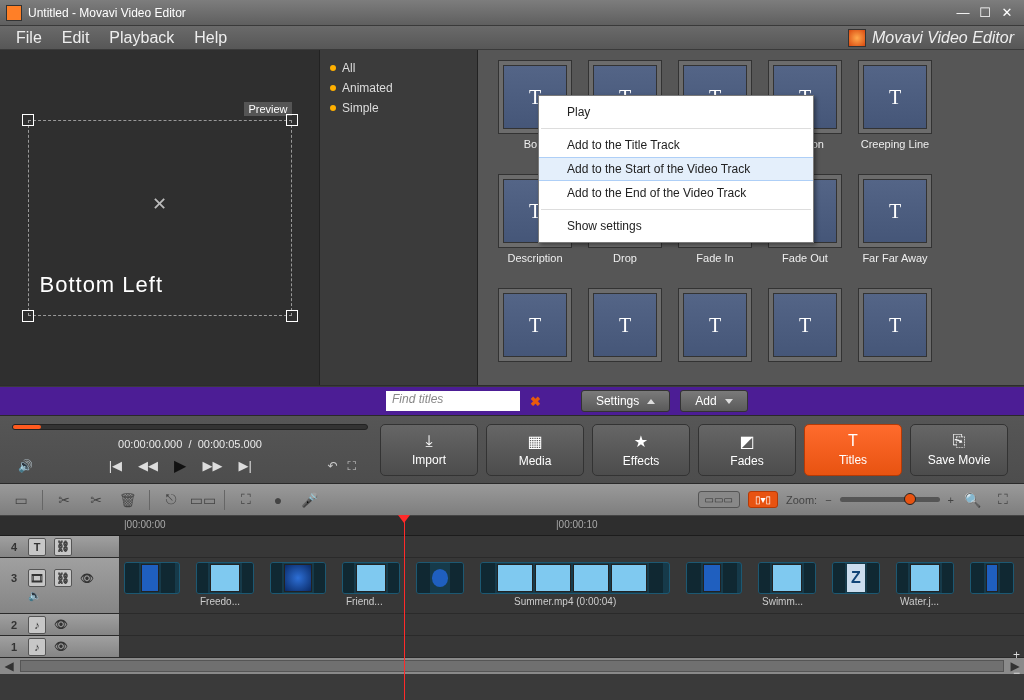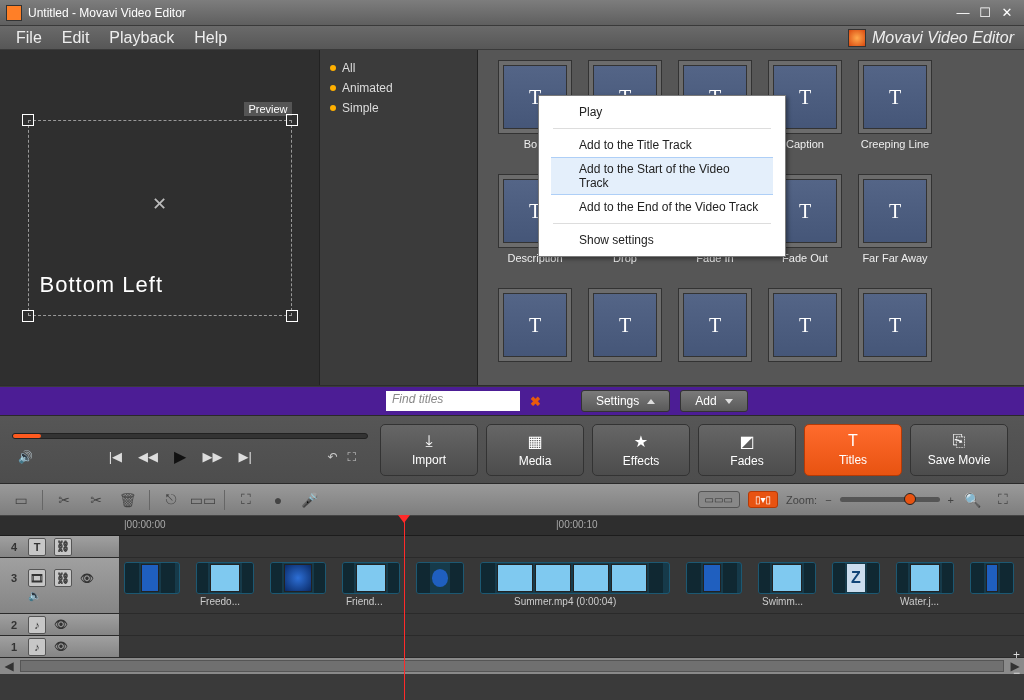--- a/index.html
+++ b/index.html
@@ -24,21 +24,21 @@
   .center-x { position:absolute; left:50%; top:44%; transform:translate(-50%,-50%); color:#bbb; font-size:18px;}
   .bottom-text{position:absolute; left:30px; bottom:36px; color:#fff; font-size:22px; font-family:Liberation Sans, sans-serif; letter-spacing:1px;}
   .cats-pane { width:158px; background:#3b3b3b; padding:8px 10px; border-right:1px solid #222;}
   .cat { display:flex; align-items:center; gap:6px; padding:3px 0; color:#ddd; font-size:12px;}
   .dot{width:6px;height:6px;border-radius:50%;background:#ffb000;}
   .titles-panel { flex:1; background:#565656; position:relative; padding:10px 8px 0 14px;}
   .titles-grid { display:grid; grid-template-columns: repeat(5, 86px); grid-auto-rows: 110px; gap: 4px;}
   .title-item{display:flex; flex-direction:column; align-items:center; gap:4px; }
   .title-thumb{ width:74px; height:74px; background:linear-gradient(#568,#457); border:1px solid #333; box-shadow:0 0 0 4px #6c6c6c inset, 0 0 0 5px #333 inset; display:flex; align-items:center; justify-content:center; color:#fff; font-family:Georgia,serif; font-size:20px;}
   .title-cap{font-size:11px; color:#eee;}
-  .context-menu{position:absolute; left:60px; top:45px; width:248px; background:#fff; border:1px solid #7a7a7a; box-shadow:2px 2px 4px rgba(0,0,0,.4); padding:4px 12px; z-index:20;}
+  .context-menu{position:absolute; left:60px; top:45px; width:276px; background:#fff; border:1px solid #7a7a7a; box-shadow:2px 2px 4px rgba(0,0,0,.4); padding:4px 0; z-index:20;}
   .cm-item{padding:5px 14px 5px 28px; font-size:12px; color:#222;}
   .cm-item.hover{background:#e4effb; border-top:1px solid #aecff7; border-bottom:1px solid #aecff7; padding-top:4px; padding-bottom:4px;}
   .cm-sep{height:1px; background:#ddd; margin:4px 2px;}
   
   .srow{height:30px; display:flex; align-items:center; gap:10px; background:#4c1d95; padding:0 10px 0 386px; border-top:1px solid #3a3a3a; border-bottom:1px solid #2a2a2a;}
   .search{width:134px; height:20px; background:#fff; color:#888; font-style:italic; padding:1px 6px; font-size:12px;}
   .clearx{color:#e8590c; font-weight:bold; font-size:13px;}
   .pbtn{height:22px; padding:0 14px; background:linear-gradient(#7a7a7a,#5a5a5a); border:1px solid #333; border-radius:3px; color:#fff; font-size:12px; display:flex; align-items:center; gap:8px;}
   .tri-up{width:0;height:0;border-left:4px solid transparent;border-right:4px solid transparent;border-bottom:5px solid #ddd;}
   .tri-dn{width:0;height:0;border-left:4px solid transparent;border-right:4px solid transparent;border-top:5px solid #ddd;}
@@ -226,20 +226,25 @@
       <span>Add</span>
       <span class="tri-dn"></span>
     </div>
 </div>
 
 <div class="transport">
   <div class="transport-left">
     <div class="seekbar">
         <div class="seekfill"></div>
       </div>
+    <div class="timecode">
+      <span>00:00:00.000</span>
+      &nbsp;<span>/</span>&nbsp;
+      <span>00:00:05.000</span>
+    </div>
     <div style="display:flex;align-items:center;">
       <span class="vol">🔊</span>
       <div class="controls">
         <span>|◀</span>
         <span>◀◀</span>
         <span style="font-size:16px;color:#111">▶</span>
         <span>▶▶</span>
         <span>▶|</span>
       </div>
       <div class="undo">

